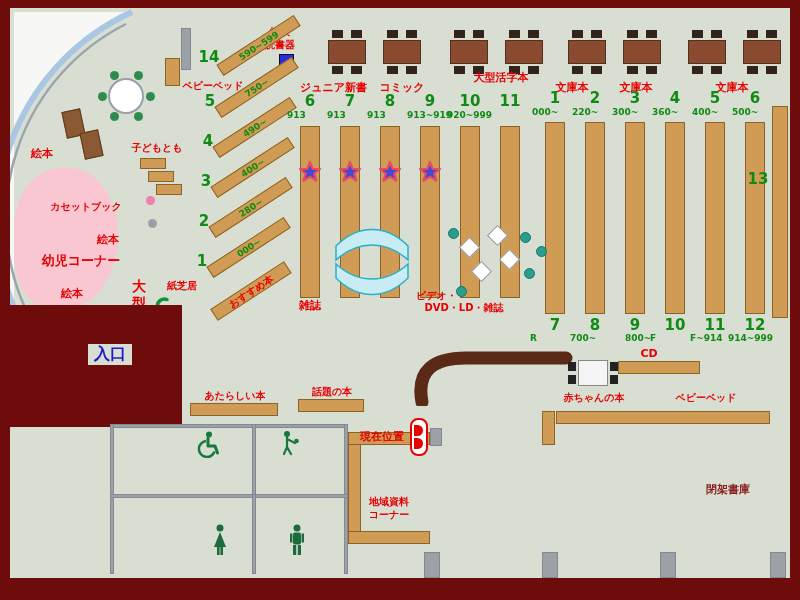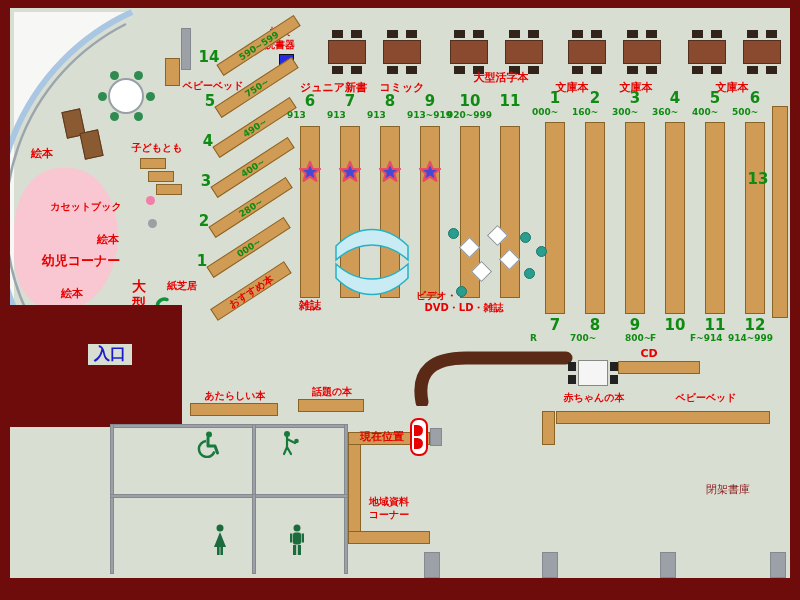--- a/index.html
+++ b/index.html
@@ -184,21 +184,21 @@
   <svg class="a" style="left:418px;top:160px" width="24" height="24" viewBox="0 0 24 24">
       <polygon points="12,2 14.7,8.9 22,9 16.3,13.5 18.4,20.8 12,16.6 5.6,20.8 7.7,13.5 2,9 9.3,8.9" fill="#4747d1" stroke="#e84b62" stroke-width="2.2" stroke-linejoin="round"></polygon>
     </svg>
 
   <div class="a g num" style="left:535px;top:91px;width:40px">1</div>
   <div class="a g rng" style="left:532px;top:108px;width:46px">000~</div>
   <div class="a shelf" style="left:545px;top:122px;width:20px;height:192px"></div>
   <div class="a g num" style="left:535px;top:318px;width:40px">7</div>
   <div class="a g rng" style="left:530px;top:334px;width:50px">R</div>
   <div class="a g num" style="left:575px;top:91px;width:40px">2</div>
-  <div class="a g rng" style="left:572px;top:108px;width:46px">160~</div>
+  <div class="a g rng" style="left:572px;top:108px;width:46px">220~</div>
   <div class="a shelf" style="left:585px;top:122px;width:20px;height:192px"></div>
   <div class="a g num" style="left:575px;top:318px;width:40px">8</div>
   <div class="a g rng" style="left:570px;top:334px;width:50px">700~</div>
   <div class="a g num" style="left:615px;top:91px;width:40px">3</div>
   <div class="a g rng" style="left:612px;top:108px;width:46px">300~</div>
   <div class="a shelf" style="left:625px;top:122px;width:20px;height:192px"></div>
   <div class="a g num" style="left:615px;top:318px;width:40px">9</div>
   <div class="a g rng" style="left:625px;top:334px;width:50px">800~</div>
   <div class="a g num" style="left:655px;top:91px;width:40px">4</div>
   <div class="a g rng" style="left:652px;top:108px;width:46px">360~</div>
@@ -297,19 +297,19 @@
   <div class="a wall" style="left:430px;top:428px;width:12px;height:18px"></div>
   <div class="a r lbl10" style="left:352px;top:496px;width:74px">地域資料</div>
   <div class="a r lbl10" style="left:356px;top:509px;width:66px">コーナー</div>
 
   <div class="a r lbl" style="left:356px;top:431px;width:52px">現在位置</div>
   <div class="a marker" style="left:410px;top:418px">
     <div class="bump"></div>
     <div class="bump"></div>
   </div>
 
-  <div class="a lbl" style="left:698px;top:484px;width:60px;color:#8b2020;font-weight:normal">閉架書庫</div>
+  <div class="a lbl" style="left:698px;top:484px;width:60px;color:#8b2020;font-weight:bold">閉架書庫</div>
 
   <div class="a wall" style="left:424px;top:552px;width:16px;height:26px"></div>
   <div class="a wall" style="left:542px;top:552px;width:16px;height:26px"></div>
   <div class="a wall" style="left:660px;top:552px;width:16px;height:26px"></div>
   <div class="a wall" style="left:770px;top:552px;width:16px;height:26px"></div>
 </div>
 
 </body></html>

